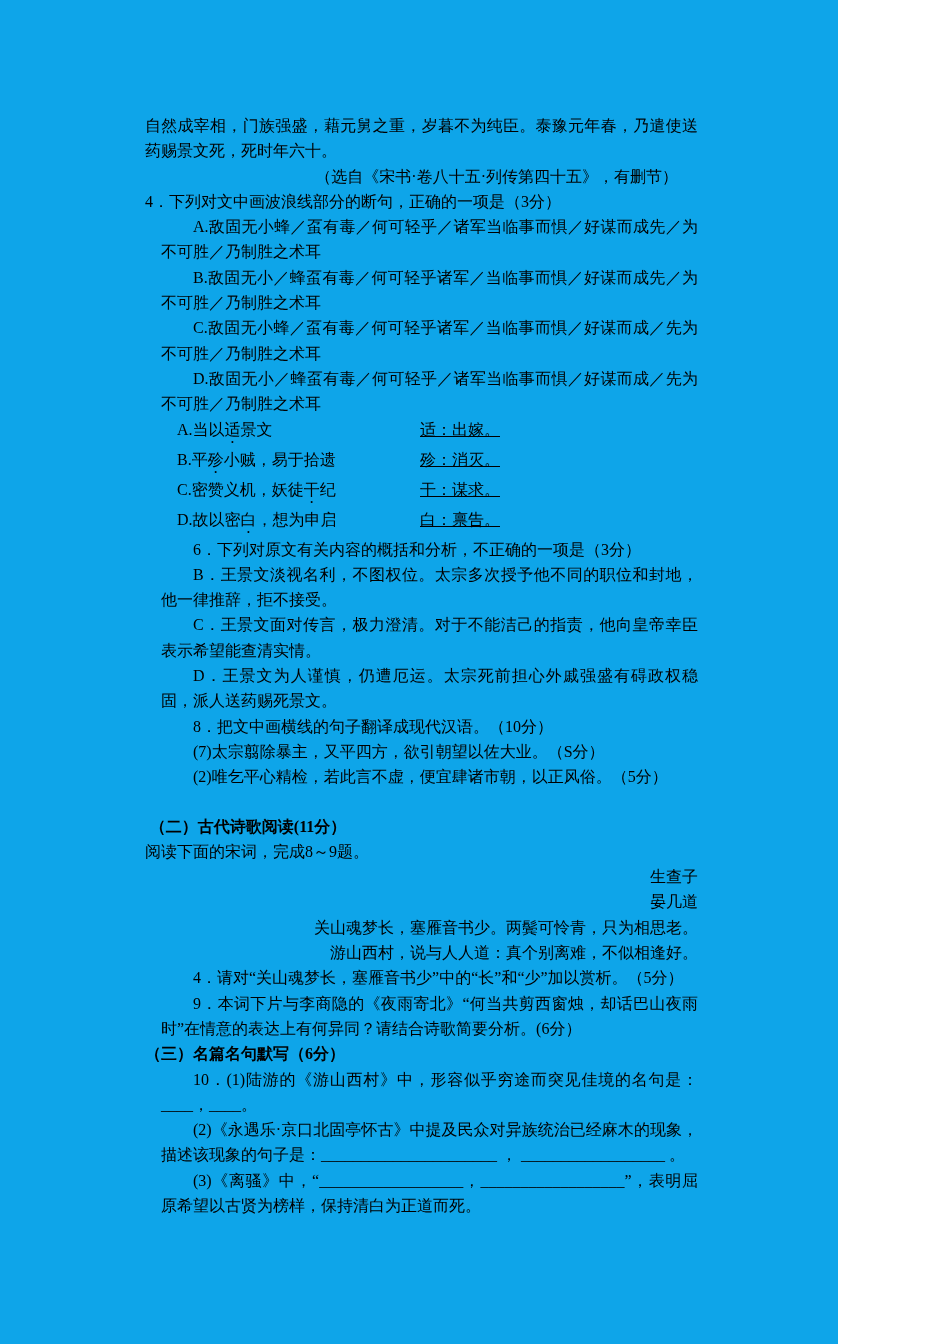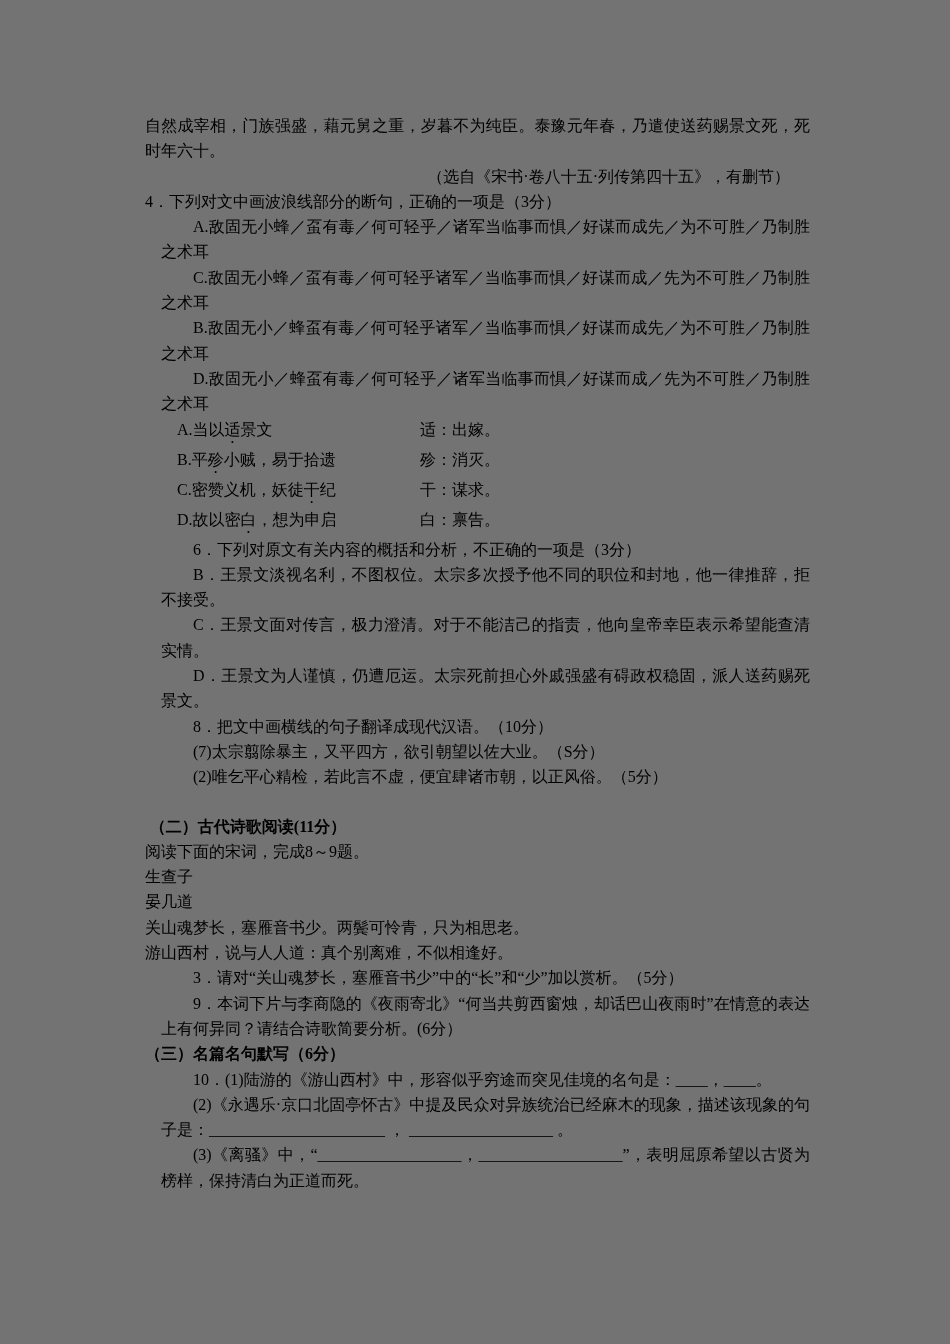--- a/index.html
+++ b/index.html
@@ -8,62 +8,62 @@
     background: #ffffff;
   }
   body {
     width: 950px;
     height: 1344px;
     color: #000000;
     font-family: "Liberation Serif", "DejaVu Serif", serif;
   }
   .page {
     position: relative;
-    width: 950px;
+    width: 838px;
     height: 1344px;
-    background: #737373;
+    background: #0ea5e9;
     overflow: hidden;
   }
   .content {
     box-sizing: border-box;
     padding: 113px 140px 0 145px;
     font-size: 16px;
     line-height: 25.3px;
   }
   p {
     margin: 0;
     text-align: justify;
     word-wrap: break-word;
   }
   .ti { text-indent: 2em; margin-left: 16px; }
-  .center { text-align: left; text-indent: 0; }
+  .center { text-align: right; text-indent: 0; }
   .source { text-align: right; padding-right: 20px; }
   .bold { font-weight: bold; }
-  .q5row { padding-left: 2em; text-indent: 0; }
+  .q5row { padding-left: 2em; text-indent: 0; text-decoration: underline; }
   .q5left { display: inline-block; width: 243px; }
   .dotchar {
     -webkit-text-emphasis: filled dot;
     text-emphasis: filled dot;
     -webkit-text-emphasis-position: under left;
     text-emphasis-position: under left;
   }
 </style>
 </head>
 <body>
 
 <div class="page">
   <div class="content">
 
     <p>自然成宰相，门族强盛，藉元舅之重，岁暮不为纯臣。泰豫元年春，乃遣使送药赐景文死，死时年六十。</p>
     <p class="source">（选自《宋书·卷八十五·列传第四十五》，有删节）</p>
 
     <p>4．下列对文中画波浪线部分的断句，正确的一项是（3分）</p>
     <p class="ti">A.敌固无小蜂／虿有毒／何可轻乎／诸军当临事而惧／好谋而成先／为不可胜／乃制胜之术耳</p>
+    <p class="ti">B.敌固无小／蜂虿有毒／何可轻乎诸军／当临事而惧／好谋而成先／为不可胜／乃制胜之术耳</p>
     <p class="ti">C.敌固无小蜂／虿有毒／何可轻乎诸军／当临事而惧／好谋而成／先为不可胜／乃制胜之术耳</p>
-    <p class="ti">B.敌固无小／蜂虿有毒／何可轻乎诸军／当临事而惧／好谋而成先／为不可胜／乃制胜之术耳</p>
     <p class="ti">D.敌固无小／蜂虿有毒／何可轻乎／诸军当临事而惧／好谋而成／先为不可胜／乃制胜之术耳</p>
 
     <p class="q5row">
       <span class="q5left"><span>A.当以</span><span class="dotchar">适</span><span>景文</span></span><span>适：出嫁。</span>
     </p>
     <p class="q5row">
       <span class="q5left"><span>B.平</span><span class="dotchar">殄</span><span>小贼，易于拾遗</span></span><span>殄：消灭。</span>
     </p>
     <p class="q5row">
       <span class="q5left"><span>C.密赞义机，妖徒</span><span class="dotchar">干</span><span>纪</span></span><span>干：谋求。</span>
@@ -82,21 +82,21 @@
     <p class="ti">(2)唯乞平心精检，若此言不虚，便宜肆诸市朝，以正风俗。（5分）</p>
 
     <p class="bold" style="text-indent:0.3em;margin-top:24px;">（二）古代诗歌阅读(11分）</p>
     <p>阅读下面的宋词，完成8～9题。</p>
 
     <p class="center">生查子</p>
     <p class="center">晏几道</p>
     <p class="center">关山魂梦长，塞雁音书少。两鬓可怜青，只为相思老。</p>
     <p class="center">游山西村，说与人人道：真个别离难，不似相逢好。</p>
 
-    <p class="ti">3．请对“关山魂梦长，塞雁音书少”中的“长”和“少”加以赏析。（5分）</p>
+    <p class="ti">4．请对“关山魂梦长，塞雁音书少”中的“长”和“少”加以赏析。（5分）</p>
     <p class="ti">9．本词下片与李商隐的《夜雨寄北》“何当共剪西窗烛，却话巴山夜雨时”在情意的表达上有何异同？请结合诗歌简要分析。(6分）</p>
 
     <p class="bold">（三）名篇名句默写（6分）</p>
     <p class="ti">10．(1)陆游的《游山西村》中，形容似乎穷途而突见佳境的名句是：____，____。</p>
     <p class="ti">(2)《永遇乐·京口北固亭怀古》中提及民众对异族统治已经麻木的现象，描述该现象的句子是：______________________ ， __________________ 。</p>
     <p class="ti">(3)《离骚》中，“__________________，__________________”，表明屈原希望以古贤为榜样，保持清白为正道而死。</p>
 
   </div>
 </div>
 

